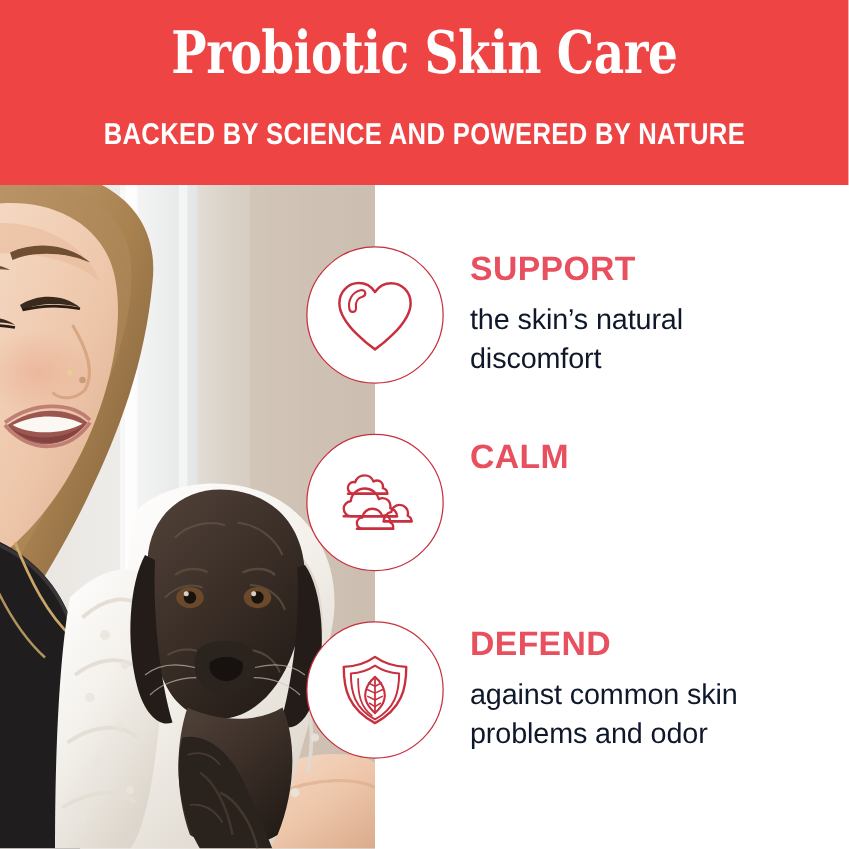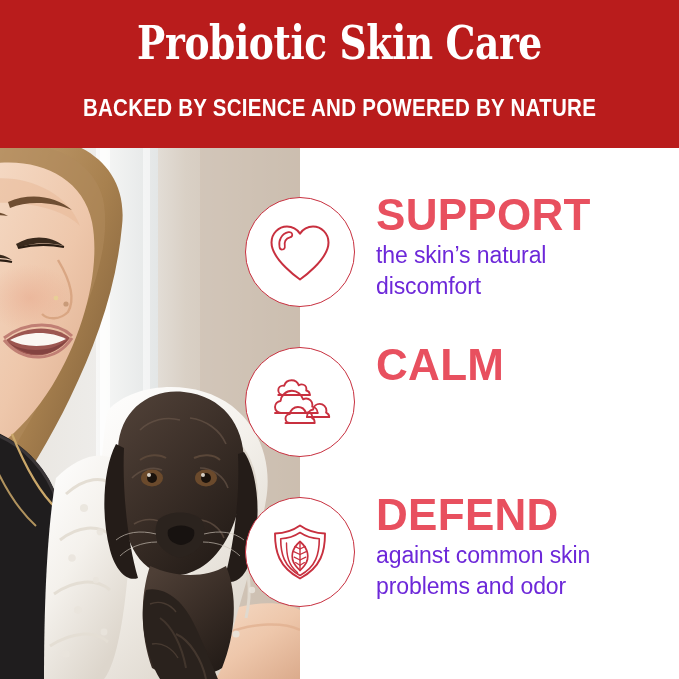--- a/index.html
+++ b/index.html
@@ -18,21 +18,21 @@
     overflow: hidden;
     background: #ffffff;
   }
 
   
   .header-band {
     position: absolute;
     left: 0; top: 0;
     width: 679px;
     height: 148px;
-    background: #b91c1c;
+    background: #ef4444;
     overflow: hidden;
   }
   .header-title {
     position: absolute;
     left: 0; top: 19px;
     width: 679px;
     text-align: center;
     color: #ffffff;
     font-family: "DejaVu Serif", serif;
     font-weight: 700;
@@ -108,28 +108,28 @@
   .feature-text {
     position: absolute;
     left: 76px;
     top: -2px;
     width: 300px;
   }
   .feature-heading {
     color: #e8505f;
     font-family: "Liberation Sans", sans-serif;
     font-weight: 700;
-    font-size: 44px;
+    font-size: 27px;
     line-height: 40px;
     letter-spacing: 0.3px;
     margin: 0;
     white-space: nowrap;
   }
   .feature-body {
-    color: #6d28d9;
+    color: #0f172a;
     font-family: "Liberation Sans", sans-serif;
     font-weight: 400;
     font-size: 23px;
     line-height: 31px;
     margin: 5px 0 0 0;
     letter-spacing: -0.1px;
   }
   .feature-body span { display: block; white-space: nowrap; }
 </style>
 </head>

